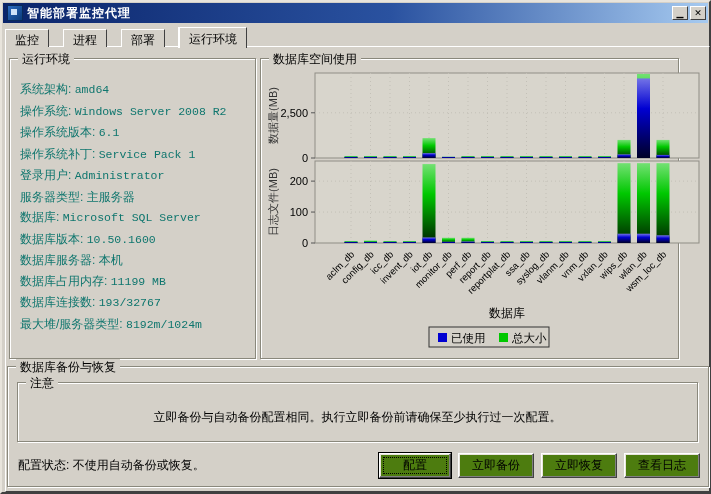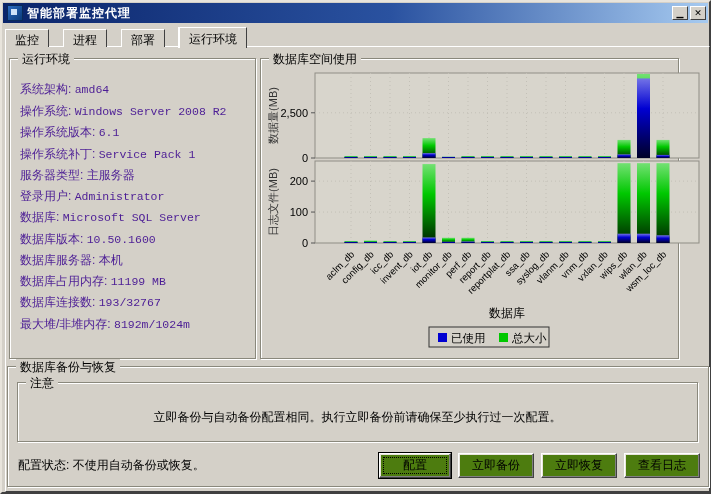--- a/index.html
+++ b/index.html
@@ -23,21 +23,21 @@
   .tab.active{height:21px;padding-top:3px;position:relative;top:1px;z-index:4;border-top:1px solid #fff;
               box-shadow:-1px 0 0 #fff;}
   
   .tabpage{position:absolute;left:3px;top:44px;width:705px;height:446px;background:#d4d0c8;box-sizing:border-box;
            border-top:1px solid #fff;border-left:1px solid #fff;border-right:1px solid #404040;border-bottom:1px solid #404040;}
   
   .group{position:absolute;box-sizing:border-box;border:1px solid #8a887c;box-shadow:inset 1px 1px 0 #ffffff,1px 1px 0 #ffffff;}
   .group-title{position:absolute;top:-8px;left:8px;background:#d4d0c8;padding:0 4px;font-size:12px;color:#000;white-space:nowrap;}
   
   .rt-rows{padding:20px 6px 0 10px;}
-  .rt-row{font-size:12px;line-height:20.5px;white-space:nowrap;color:#4c1d95;}
+  .rt-row{font-size:12px;line-height:20.5px;white-space:nowrap;color:#0f766e;}
   .rt-row .val{font-family:"Liberation Mono","DejaVu Sans Mono",monospace;font-size:11.5px;}
   
   .chart-box{position:absolute;left:2px;top:8px;}
   
   .note-text{position:absolute;left:0;right:0;top:26px;text-align:center;font-size:12px;color:#000;}
   .status-row{position:absolute;left:10px;right:8px;top:84px;height:28px;display:flex;align-items:center;}
   .status-text{font-size:12px;white-space:nowrap;}
   .btn-group{margin-left:auto;display:flex;gap:7px;}
   .btn{box-sizing:border-box;height:25px;min-width:72px;padding:0 13px;background:#4d7c0f;font-size:12px;
        font-family:"Liberation Sans","DejaVu Sans",sans-serif;color:#000;cursor:default;position:relative;
@@ -67,28 +67,28 @@
 
   <div class="tabpage">
 
     <div class="group" style="left:3px;top:11px;width:247px;height:301px;">
       <div class="group-title">运行环境</div>
       <div class="rt-rows">
         <div class="rt-row"><span>系统架构:</span> <span class="val">amd64</span></div>
         <div class="rt-row"><span>操作系统:</span> <span class="val">Windows Server 2008 R2</span></div>
         <div class="rt-row"><span>操作系统版本:</span> <span class="val">6.1</span></div>
         <div class="rt-row"><span>操作系统补丁:</span> <span class="val">Service Pack 1</span></div>
+        <div class="rt-row"><span>登录用户:</span> <span class="val">Administrator</span></div>
         <div class="rt-row"><span>服务器类型:</span> <span>主服务器</span></div>
-        <div class="rt-row"><span>登录用户:</span> <span class="val">Administrator</span></div>
         <div class="rt-row"><span>数据库:</span> <span class="val">Microsoft SQL Server</span></div>
         <div class="rt-row"><span>数据库版本:</span> <span class="val">10.50.1600</span></div>
         <div class="rt-row"><span>数据库服务器:</span> <span>本机</span></div>
         <div class="rt-row"><span>数据库占用内存:</span> <span class="val">11199 MB</span></div>
         <div class="rt-row"><span>数据库连接数:</span> <span class="val">193/32767</span></div>
-        <div class="rt-row"><span>最大堆/非堆内存:</span> <span class="val">8192m/1024m</span></div>
+        <div class="rt-row"><span>最大堆/服务器类型:</span> <span class="val">8192m/1024m</span></div>
       </div>
     </div>
 
     <div class="group" style="left:254px;top:11px;width:419px;height:301px;">
       <div class="group-title">数据库空间使用</div>
       <div class="chart-box">
         <svg width="442" height="288" viewBox="0 0 442 288">
             <defs>
               <linearGradient id="grad0" x1="0" y1="0" x2="0" y2="1">
                 <stop offset="0%" stop-color="rgb(115,115,230)"></stop>

